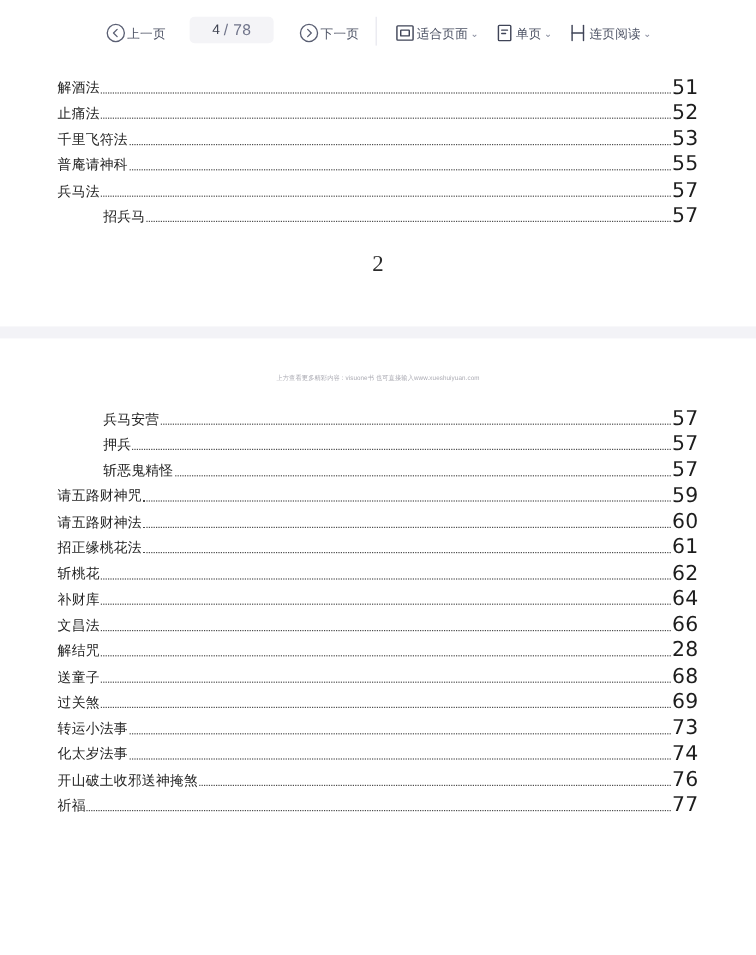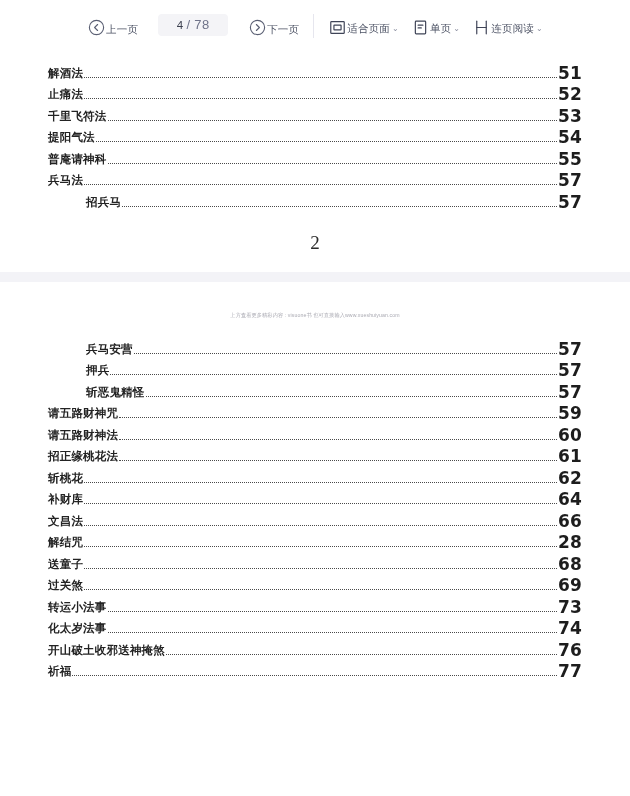--- a/index.html
+++ b/index.html
@@ -106,21 +106,21 @@
     position: relative;
     width: 630px;
     background: #ffffff;
   }
   .page-gap { height: 10px; background: #f3f3f7; }
 
   .page-a { height: 217px; padding: 0 48px; }
   .page-b { height: 514px; padding: 0 48px; }
 
   
-  .toc { width: 100%; font-weight: bold; }
+  .toc { width: 100%; }
   .toc-row {
     display: flex;
     align-items: flex-end;
     height: 21.5px;
     font-size: 11.5px;
     color: #2a2a2a;
     white-space: nowrap;
   }
   .toc-row.indent1 { padding-left: 38px; justify-content: flex-end; }
   .toc-title {
@@ -253,25 +253,20 @@
             <span class="toc-title">止痛法</span>
             <span class="toc-dots"></span>
             <span class="toc-num">52</span>
           </div>
           <div class="toc-row">
             <span class="toc-title">千里飞符法</span>
             <span class="toc-dots"></span>
             <span class="toc-num">53</span>
           </div>
           <div class="toc-row">
-            <span class="toc-title">提阳气法</span>
-            <span class="toc-dots"></span>
-            <span class="toc-num">54</span>
-          </div>
-          <div class="toc-row">
             <span class="toc-title">普庵请神科</span>
             <span class="toc-dots"></span>
             <span class="toc-num">55</span>
           </div>
           <div class="toc-row">
             <span class="toc-title">兵马法</span>
             <span class="toc-dots"></span>
             <span class="toc-num">57</span>
           </div>
           <div class="toc-row indent1">

